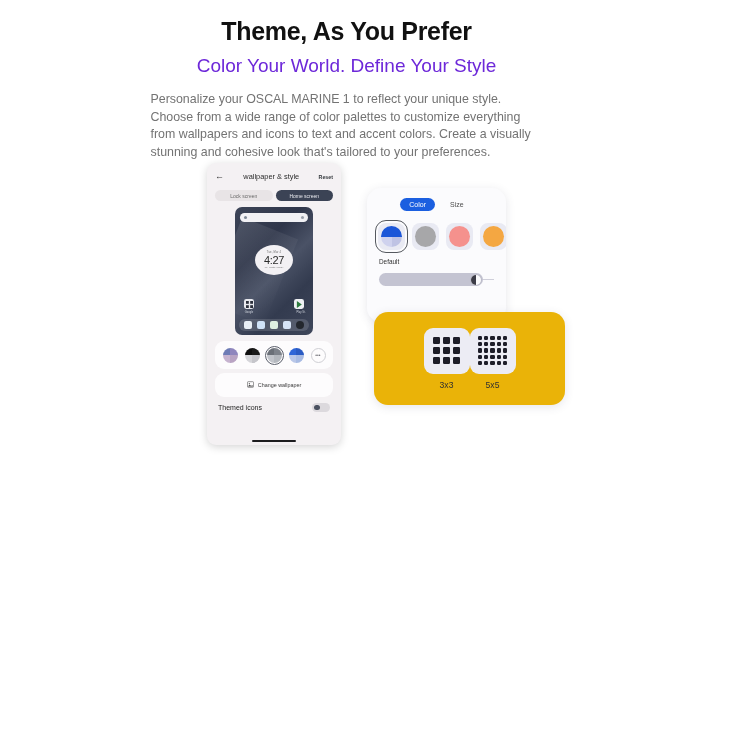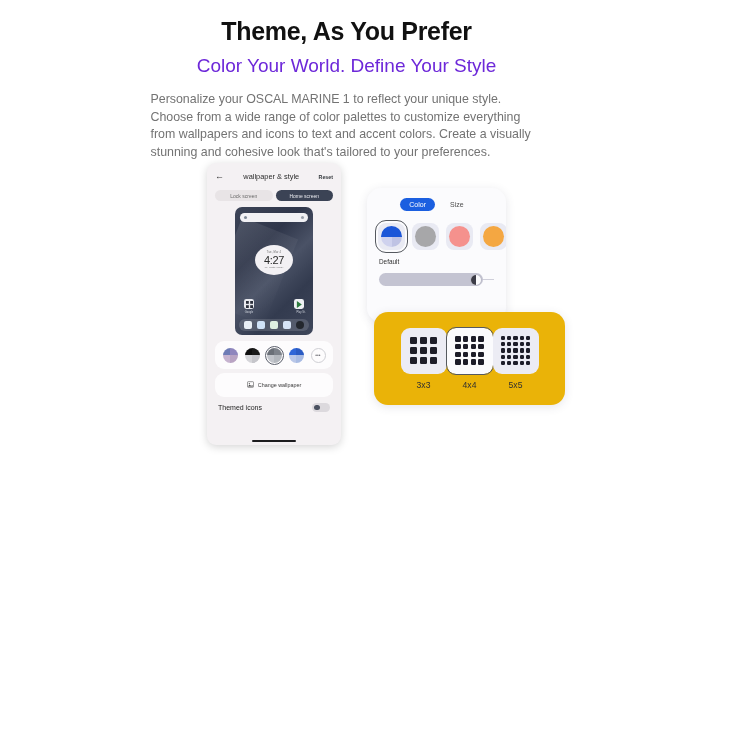--- a/index.html
+++ b/index.html
@@ -314,43 +314,20 @@
             <b></b>
             <b></b>
             <b></b>
             <b></b>
             <b></b>
         </div>
       </div>
       <span class="glbl">3x3</span>
     </div>
     <div class="gitem">
-      <div class="gbox sel">
-        <div class="gg" style="grid-template-columns:repeat(4,5.4px);grid-template-rows:repeat(4,5.4px);gap:2.4px">
-          <b></b>
-            <b></b>
-            <b></b>
-            <b></b>
-            <b></b>
-            <b></b>
-            <b></b>
-            <b></b>
-          <b></b>
-            <b></b>
-            <b></b>
-            <b></b>
-            <b></b>
-            <b></b>
-            <b></b>
-            <b></b>
-        </div>
-      </div>
-      <span class="glbl">4x4</span>
-    </div>
-    <div class="gitem">
       <div class="gbox">
         <div class="gg" style="grid-template-columns:repeat(5,4.2px);grid-template-rows:repeat(5,4.2px);gap:2.2px">
           <b></b>
             <b></b>
             <b></b>
             <b></b>
             <b></b>
             <b></b>
             <b></b>
             <b></b>

